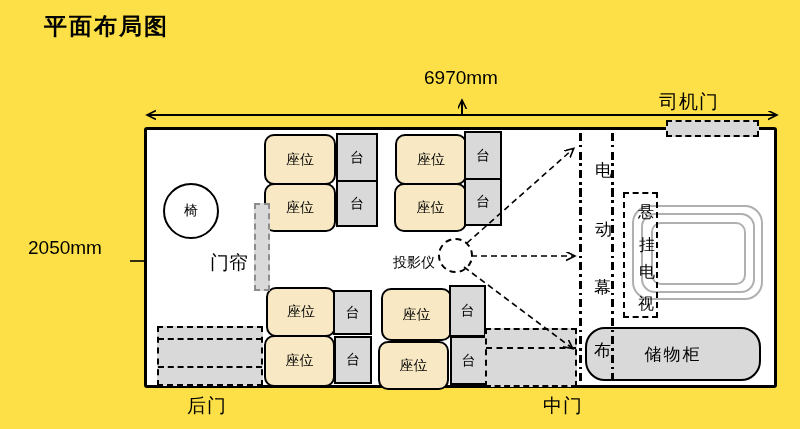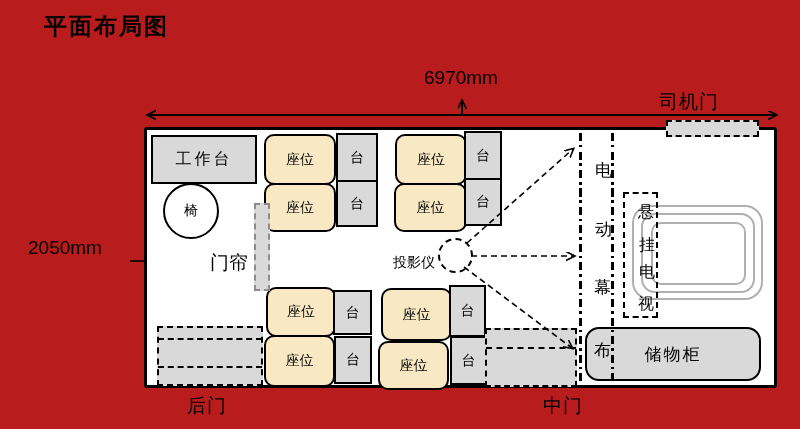--- a/index.html
+++ b/index.html
@@ -1,17 +1,17 @@
 <!DOCTYPE html>
 <html><head>
 <meta charset="utf-8">
 <style>
   html,body { margin:0; padding:0; background:#fff; }
   .canvas {
-    position:relative; width:800px; height:429px; background:#b91c1c;
+    position:relative; width:800px; height:429px; background:#fde047;
     font-family:"Liberation Sans","DejaVu Sans",sans-serif; color:#000;
     overflow:hidden;
   }
   .abs { position:absolute; }
   .title {
     left:44px; top:11px; font-size:23px; font-weight:bold; letter-spacing:2px;
   }
   .dim-label { font-size:19px; }
   .door-label { font-size:19px; letter-spacing:1px; }
 
@@ -86,21 +86,21 @@
     left:648px; top:137px; width:70px; height:54px;
     background:#f8e9c4; border:2px solid #000; border-radius:12px;
     display:flex; align-items:center; justify-content:center; font-size:11.5px; z-index:4;
   }
   .driver-door-rect {
     left:666px; top:120px; width:89px; height:13px;
     background:#d9d9d9; border:2.5px dashed #000; z-index:7;
   }
   .storage {
     left:585px; top:327px; width:172px; height:50px;
-    background:#d9d9d9; border:2.5px solid #000; border-radius:14px;
+    background:#d9d9d9; border:2.5px solid #000; border-radius:20px;
     display:flex; align-items:center; justify-content:center; font-size:17px; letter-spacing:2px; z-index:4;
   }
   .door-area { background:#d9d9d9; border:2px dashed #000; z-index:2; }
   .rear-door { left:157px; top:326px; width:102px; height:56px; }
   .middle-door { left:485px; top:328px; width:88px; height:55px; }
   .door-step { position:absolute; left:-1px; right:-1px; border-top:2px dashed #000; }
   .rd-step1 { top:10px; } .rd-step2 { top:38px; } .md-step1 { top:17px; }
 
   .rear-door-label { left:187px; top:393px; }
   .middle-door-label { left:543px; top:393px; }
@@ -118,21 +118,20 @@
   <div class="abs title">平面布局图</div>
 
   <div class="abs dim-label dim-width-label">6970mm</div>
   <div class="abs door-label driver-door-label">司机门</div>
   <div class="abs dim-label dim-height-label">2050mm</div>
   <div class="abs door-label rear-door-label">后门</div>
   <div class="abs door-label middle-door-label">中门</div>
 
   <div class="abs plan"></div>
 
-  <div class="abs panel workbench">工作台</div>
   <div class="abs chair-circle">椅</div>
   <div class="abs curtain-strip"></div>
   <div class="abs curtain-label">门帘</div>
 
   <div class="abs seat s1">座位</div>
   <div class="abs seat s2">座位</div>
   <div class="abs seat s3">座位</div>
   <div class="abs seat s4">座位</div>
   <div class="abs seat s5">座位</div>
   <div class="abs seat s6">座位</div>

